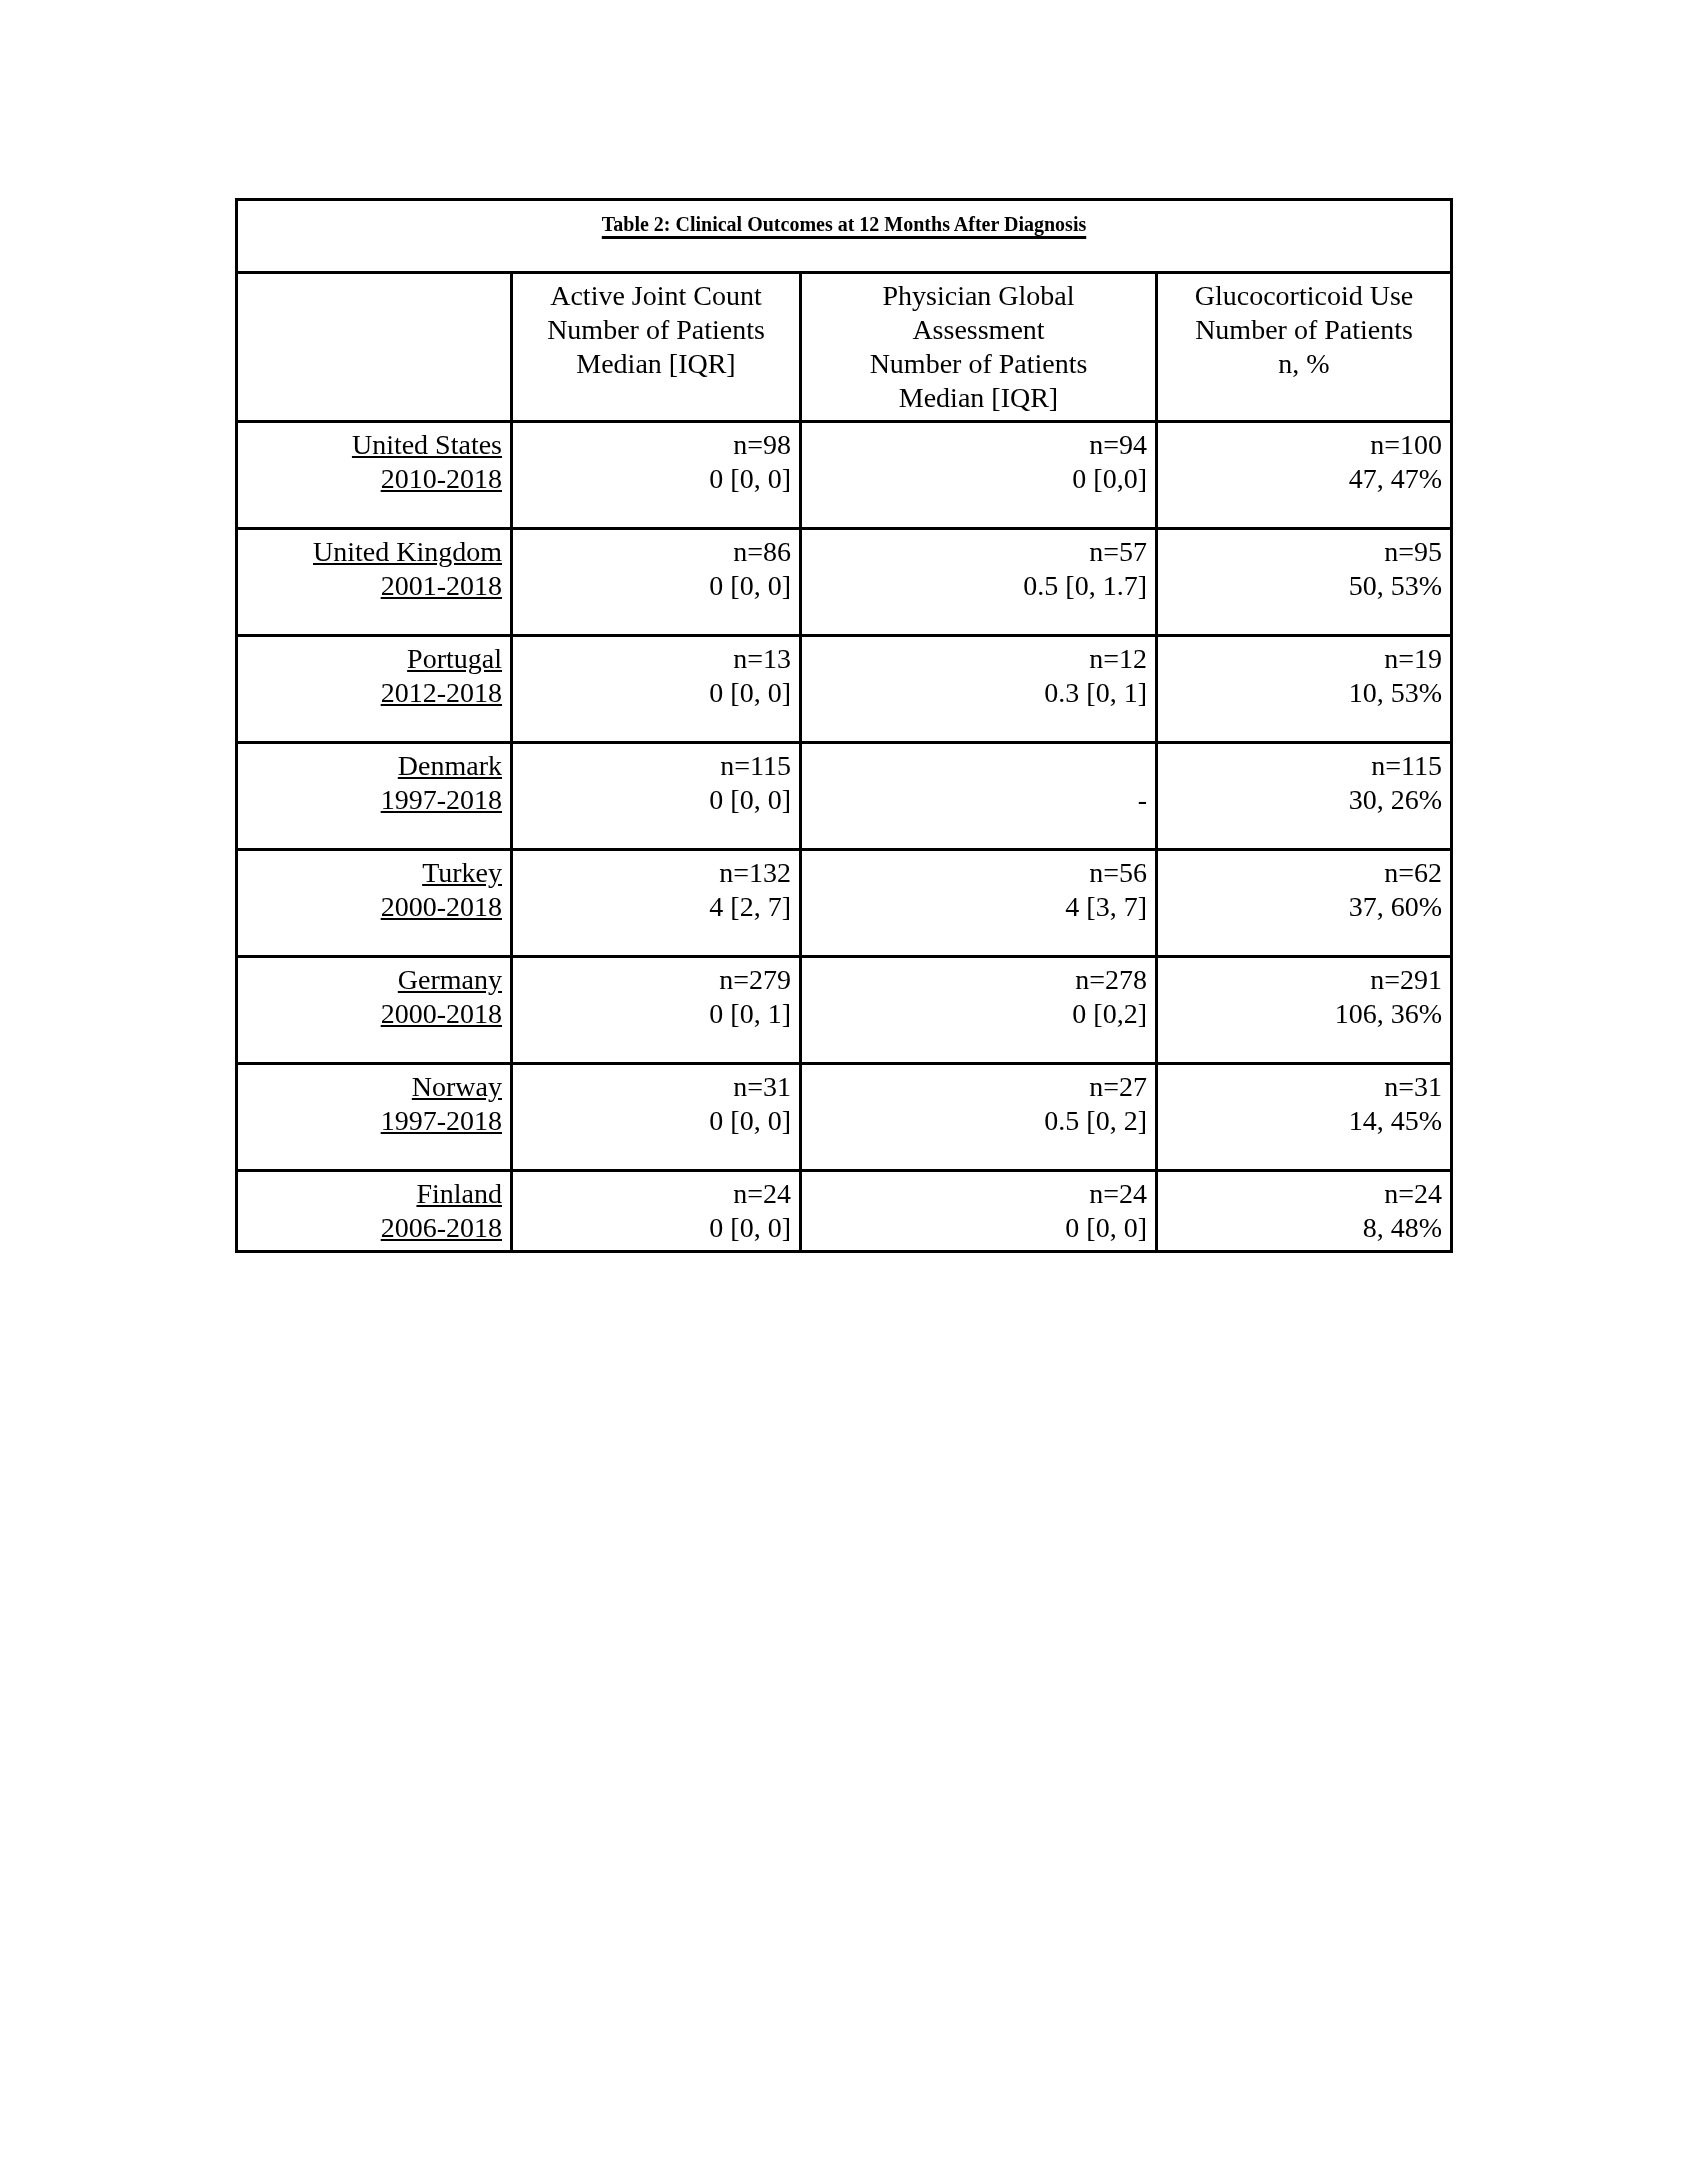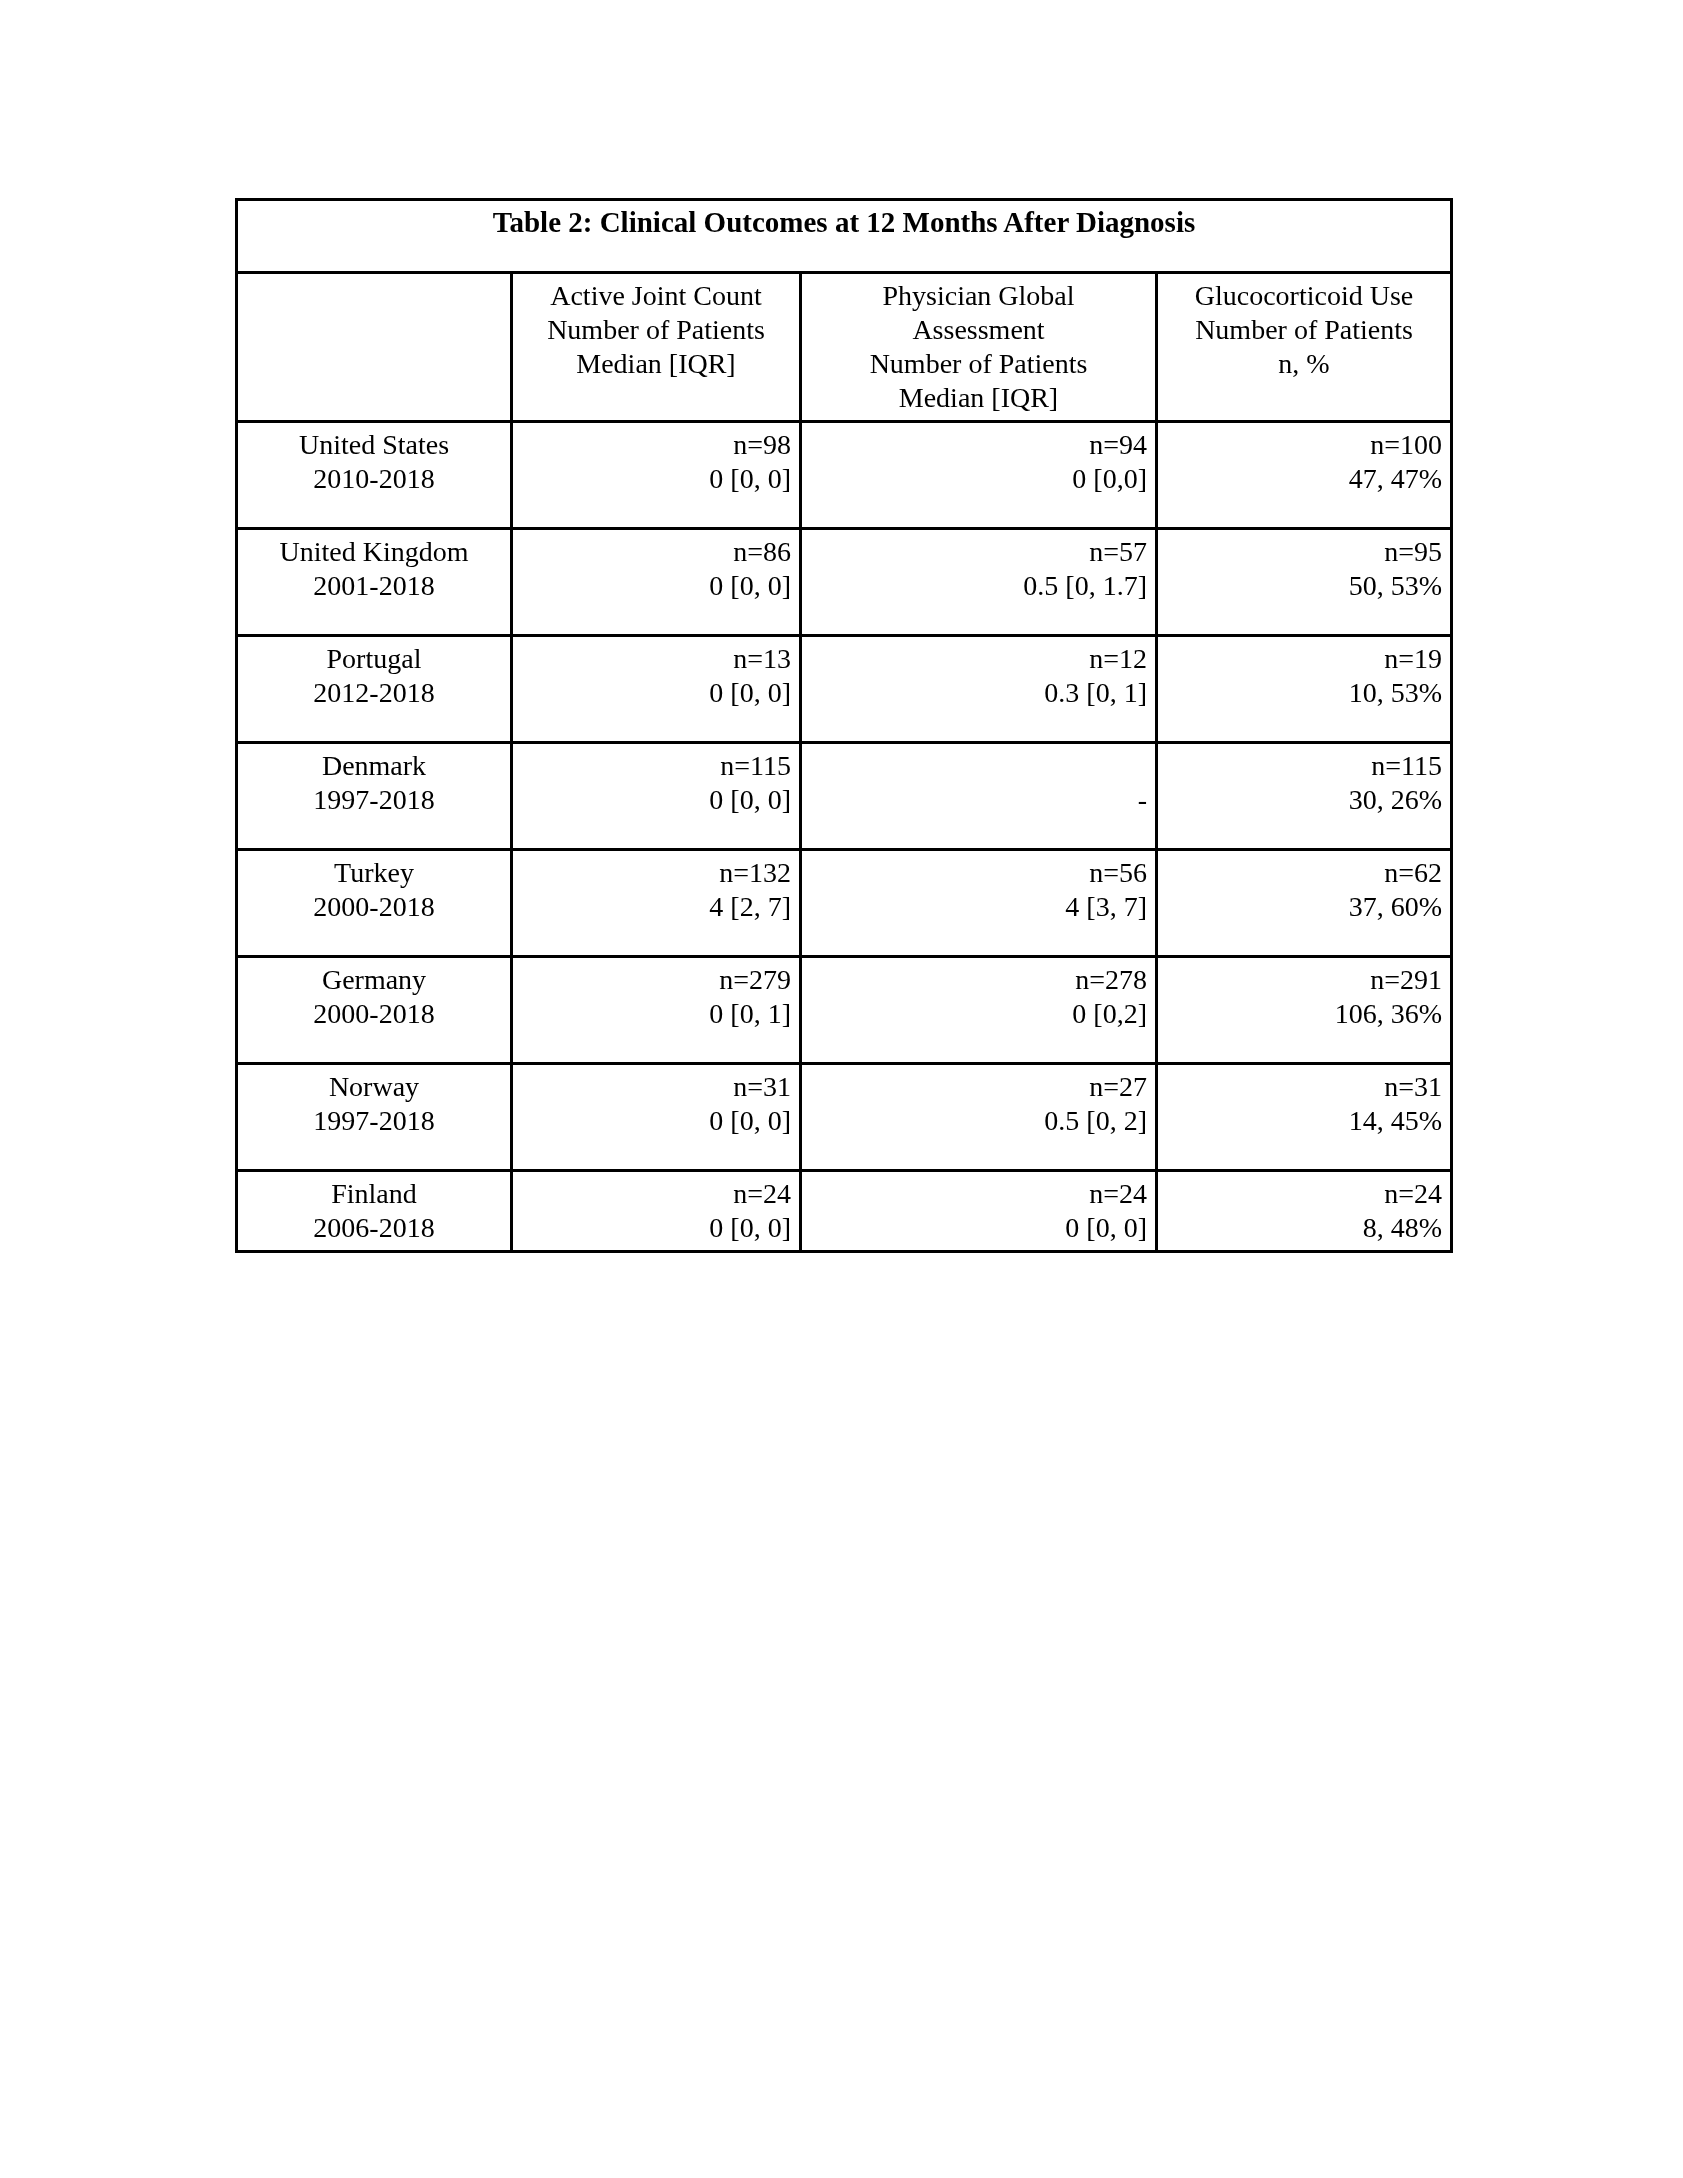--- a/index.html
+++ b/index.html
@@ -34,26 +34,27 @@
   .header-row { height: 143px; }
   .data-row { height: 107px; }
   .data-row.last { height: 78px; margin-left: 12px; }
 
   .title-cell {
     text-align: center;
     font-weight: bold;
     padding-top: 8px;
   }
   .title-text {
-    font-size: 29px;
+    font-size: 20px;
+    text-decoration: underline;
     text-decoration-thickness: 3px;
     text-underline-offset: 5px;
   }
   .head-cell { text-align: center; }
-  .country-cell { text-align: center; padding-left: 12px; }
+  .country-cell { text-align: right; padding-left: 12px; text-decoration: underline; }
   .num-cell { text-align: right; }
   .line {
     line-height: 34px;
     min-height: 34px;
     white-space: nowrap;
   }
 </style>
 </head>
 <body>
 

